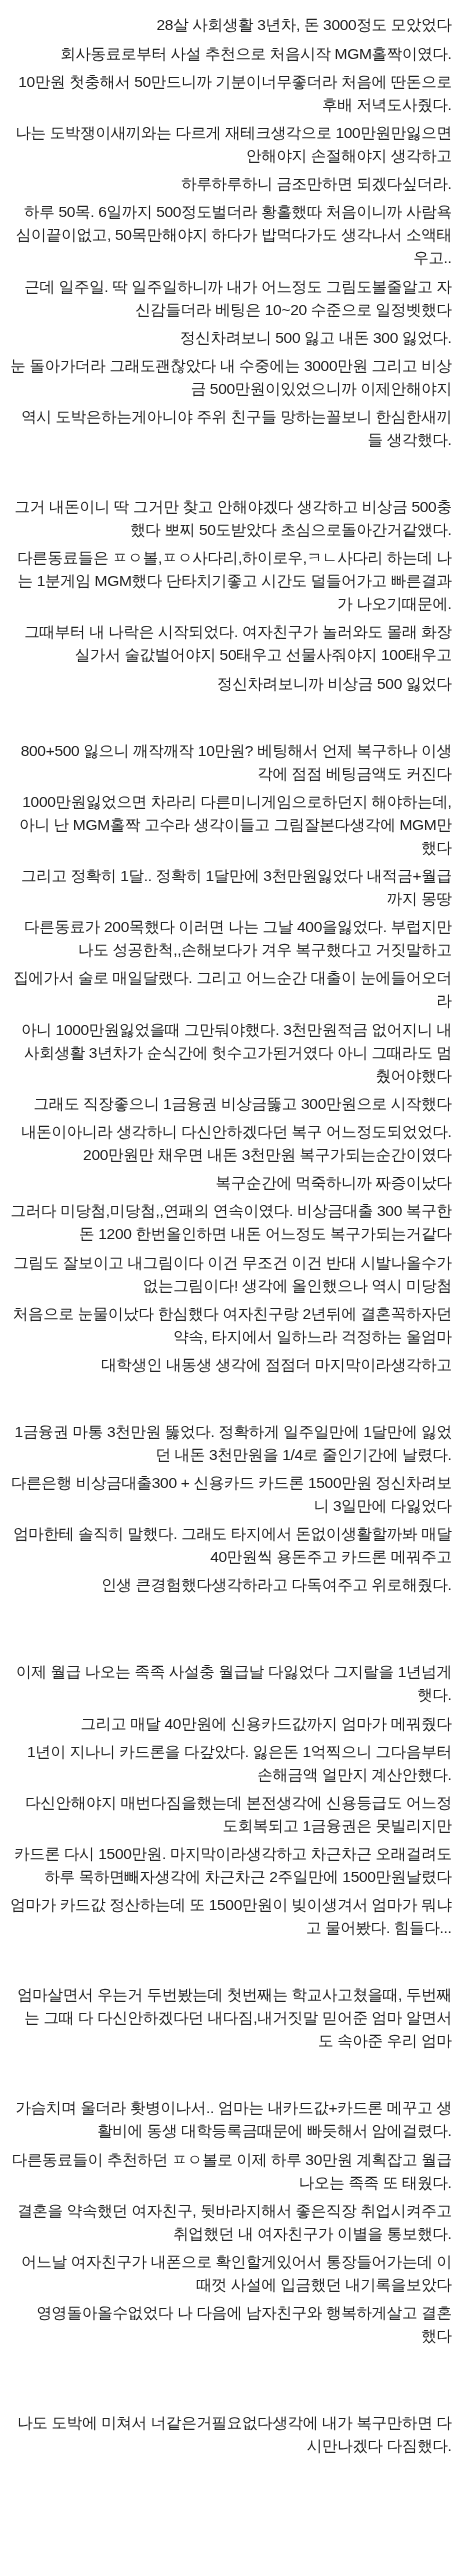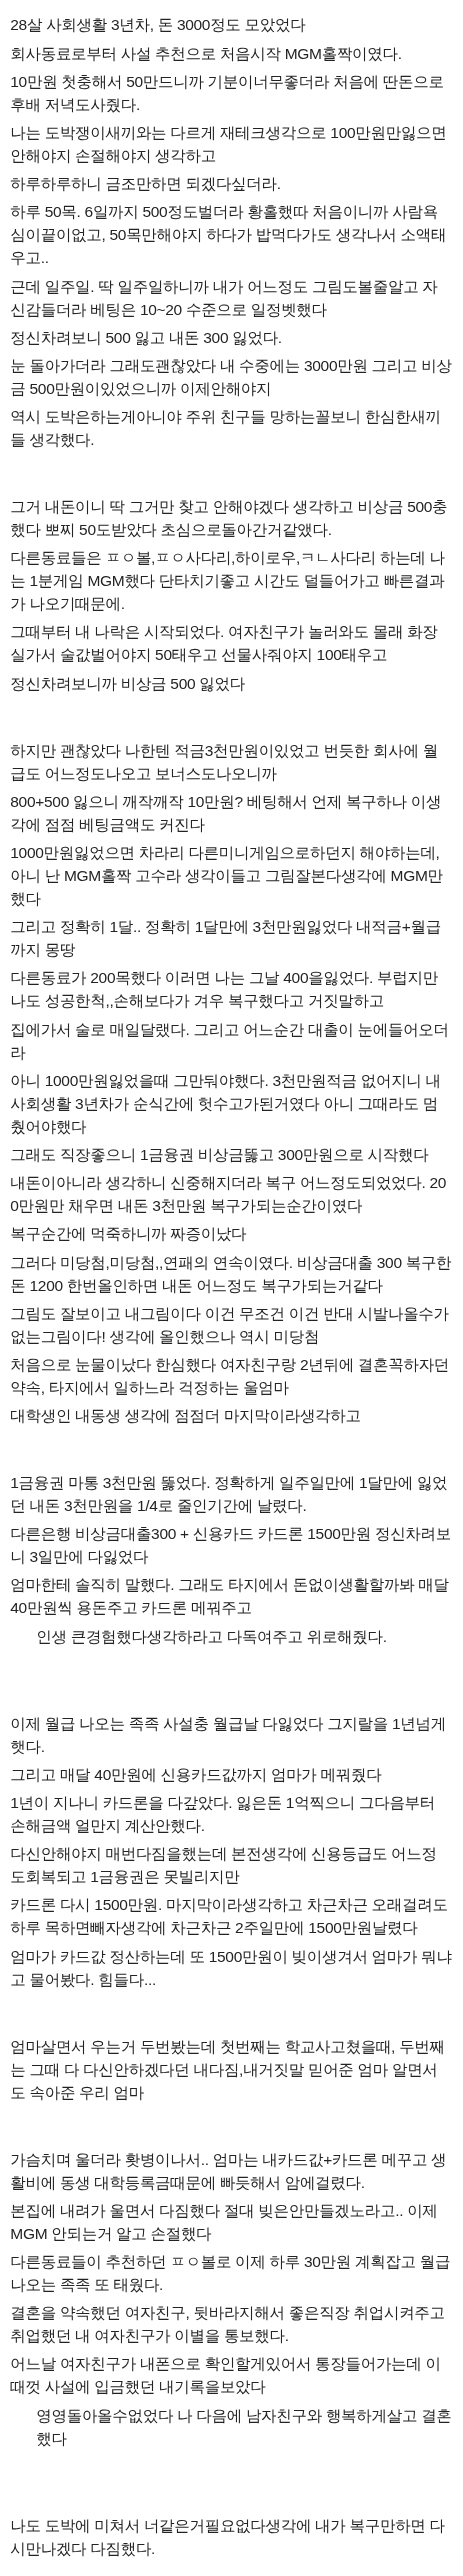--- a/index.html
+++ b/index.html
@@ -20,20 +20,21 @@
     color: #232323;
     font-size: 15.5px;
     line-height: 23px;
     letter-spacing: -0.3px;
     word-break: break-all;
     overflow-wrap: break-word;
   }
   p.para {
     margin: 0 0 5.2px 0;
     font-weight: 400;
+    text-align: right;
   }
   
   p.para.gap    { margin-bottom: 44px; }
   p.para.gap-lg { margin-bottom: 64px; margin-left: 26px; }
 </style>
 </head>
 <body>
 
 <main class="post-body">
     <p class="para">28살 사회생활 3년차, 돈 3000정도 모았었다</p>
@@ -43,46 +44,44 @@
     <p class="para">하루하루하니 금조만하면 되겠다싶더라.</p>
     <p class="para">하루 50목. 6일까지 500정도벌더라 황홀했따 처음이니까 사람욕심이끝이없고, 50목만해야지 하다가 밥먹다가도 생각나서 소액태우고..</p>
     <p class="para">근데 일주일. 딱 일주일하니까 내가 어느정도 그림도볼줄알고 자신감들더라 베팅은 10~20 수준으로 일정벳했다</p>
     <p class="para">정신차려보니 500 잃고 내돈 300 잃었다.</p>
     <p class="para">눈 돌아가더라 그래도괜찮았다 내 수중에는 3000만원 그리고 비상금 500만원이있었으니까 이제안해야지</p>
     <p class="para gap">역시 도박은하는게아니야 주위 친구들 망하는꼴보니 한심한새끼들 생각했다.</p>
     <p class="para">그거 내돈이니 딱 그거만 찾고 안해야겠다 생각하고 비상금 500충했다 뽀찌 50도받았다 초심으로돌아간거같앴다.</p>
     <p class="para">다른동료들은 ㅍㅇ볼,ㅍㅇ사다리,하이로우,ㅋㄴ사다리 하는데 나는 1분게임 MGM했다 단타치기좋고 시간도 덜들어가고 빠른결과가 나오기때문에.</p>
     <p class="para">그때부터 내 나락은 시작되었다. 여자친구가 놀러와도 몰래 화장실가서 술값벌어야지 50태우고 선물사줘야지 100태우고</p>
     <p class="para gap">정신차려보니까 비상금 500 잃었다</p>
-    <p class="para">하지만 괜찮았다 나한텐 적금3천만원이있었고 번듯한 회사에 월급도 어느정도나오고 보너스도나오니까</p>
     <p class="para">800+500 잃으니 깨작깨작 10만원? 베팅해서 언제 복구하나 이생각에 점점 베팅금액도 커진다</p>
     <p class="para">1000만원잃었으면 차라리 다른미니게임으로하던지 해야하는데, 아니 난 MGM홀짝 고수라 생각이들고 그림잘본다생각에 MGM만했다</p>
     <p class="para">그리고 정확히 1달.. 정확히 1달만에 3천만원잃었다 내적금+월급까지 몽땅</p>
     <p class="para">다른동료가 200목했다 이러면 나는 그날 400을잃었다. 부럽지만 나도 성공한척,,손해보다가 겨우 복구했다고 거짓말하고</p>
     <p class="para">집에가서 술로 매일달랬다. 그리고 어느순간 대출이 눈에들어오더라</p>
     <p class="para">아니 1000만원잃었을때 그만둬야했다. 3천만원적금 없어지니 내 사회생활 3년차가 순식간에 헛수고가된거였다 아니 그때라도 멈췄어야했다</p>
     <p class="para">그래도 직장좋으니 1금융권 비상금뚫고 300만원으로 시작했다</p>
-    <p class="para">내돈이아니라 생각하니 신중해지더라 복구 어느정도되었었다. 200만원만 채우면 내돈 3천만원 복구가되는순간이였다</p>
+    <p class="para">내돈이아니라 생각하니 다신안하겠다던 복구 어느정도되었었다. 200만원만 채우면 내돈 3천만원 복구가되는순간이였다</p>
     <p class="para">복구순간에 먹죽하니까 짜증이났다</p>
     <p class="para">그러다 미당첨,미당첨,,연패의 연속이였다. 비상금대출 300 복구한돈 1200 한번올인하면 내돈 어느정도 복구가되는거같다</p>
     <p class="para">그림도 잘보이고 내그림이다 이건 무조건 이건 반대 시발나올수가없는그림이다! 생각에 올인했으나 역시 미당첨</p>
     <p class="para">처음으로 눈물이났다 한심했다 여자친구랑 2년뒤에 결혼꼭하자던 약속, 타지에서 일하느라 걱정하는 울엄마</p>
     <p class="para gap">대학생인 내동생 생각에 점점더 마지막이라생각하고</p>
     <p class="para">1금융권 마통 3천만원 뚫었다. 정확하게 일주일만에 1달만에 잃었던 내돈 3천만원을 1/4로 줄인기간에 날렸다.</p>
     <p class="para">다른은행 비상금대출300 + 신용카드 카드론 1500만원 정신차려보니 3일만에 다잃었다</p>
     <p class="para">엄마한테 솔직히 말했다. 그래도 타지에서 돈없이생활할까봐 매달 40만원씩 용돈주고 카드론 메꿔주고</p>
     <p class="para gap-lg">인생 큰경험했다생각하라고 다독여주고 위로해줬다.</p>
     <p class="para">이제 월급 나오는 족족 사설충 월급날 다잃었다 그지랄을 1년넘게햇다.</p>
     <p class="para">그리고 매달 40만원에 신용카드값까지 엄마가 메꿔줬다</p>
     <p class="para">1년이 지나니 카드론을 다갚았다. 잃은돈 1억찍으니 그다음부터 손해금액 얼만지 계산안했다.</p>
     <p class="para">다신안해야지 매번다짐을했는데 본전생각에 신용등급도 어느정도회복되고 1금융권은 못빌리지만</p>
     <p class="para">카드론 다시 1500만원. 마지막이라생각하고 차근차근 오래걸려도 하루 목하면빼자생각에 차근차근 2주일만에 1500만원날렸다</p>
     <p class="para gap">엄마가 카드값 정산하는데 또 1500만원이 빚이생겨서 엄마가 뭐냐고 물어봤다. 힘들다...</p>
     <p class="para gap">엄마살면서 우는거 두번봤는데 첫번째는 학교사고쳤을때, 두번째는 그때 다 다신안하겠다던 내다짐,내거짓말 믿어준 엄마 알면서도 속아준 우리 엄마</p>
     <p class="para">가슴치며 울더라 홧병이나서.. 엄마는 내카드값+카드론 메꾸고 생활비에 동생 대학등록금때문에 빠듯해서 암에걸렸다.</p>
-    <p class="para">본집에 내려가 울면서 다짐했다 절대 빚은안만들겠노라고.. 이제 MGM 안되는거 알고 손절했다</p>
     <p class="para">다른동료들이 추천하던 ㅍㅇ볼로 이제 하루 30만원 계획잡고 월급나오는 족족 또 태웠다.</p>
     <p class="para">결혼을 약속했던 여자친구, 뒷바라지해서 좋은직장 취업시켜주고 취업했던 내 여자친구가 이별을 통보했다.</p>
     <p class="para">어느날 여자친구가 내폰으로 확인할게있어서 통장들어가는데 이때껏 사설에 입금했던 내기록을보았다</p>
     <p class="para gap-lg">영영돌아올수없었다 나 다음에 남자친구와 행복하게살고 결혼했다</p>
     <p class="para">나도 도박에 미쳐서 너같은거필요없다생각에 내가 복구만하면 다시만나겠다 다짐했다.</p>
   </main>
 
 
 </body></html>

